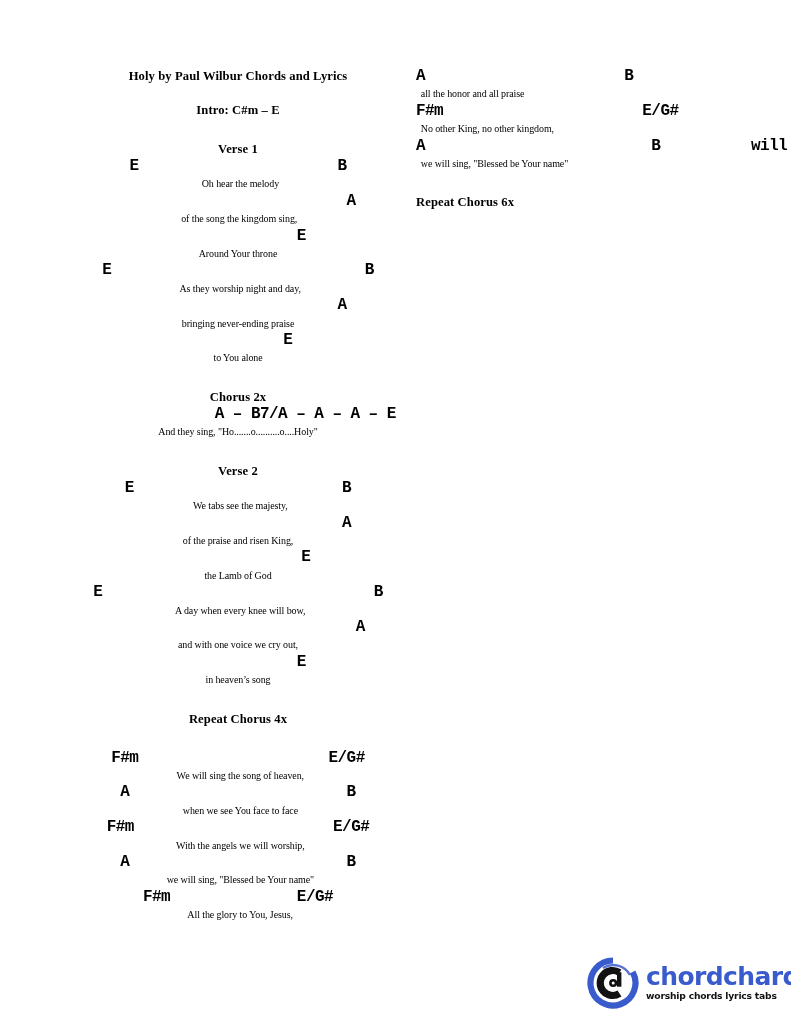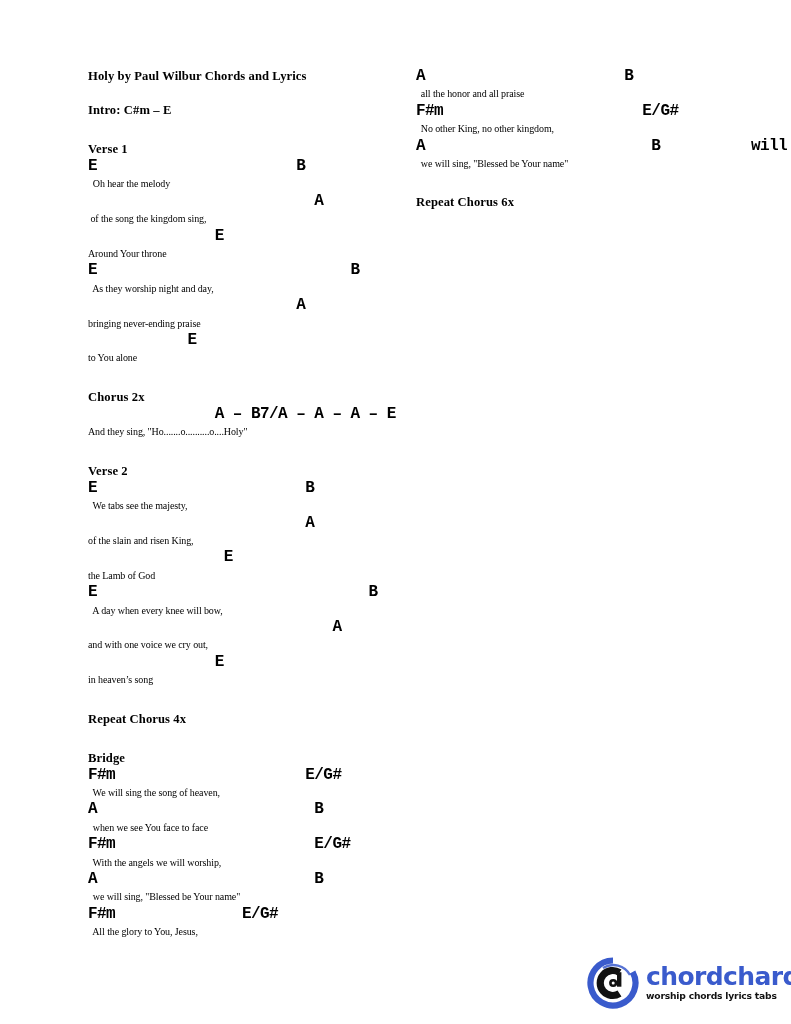--- a/index.html
+++ b/index.html
@@ -20,21 +20,21 @@
     position: absolute;
     inset: 0;
     background: #ffffff;
   }
 
   
   .col {
     position: absolute;
     top: 68px;
   }
-  .col-left  { left: 88px;  width: 300px; }
+  .col-left  { left: 88px;  width: 300px; text-align: center; }
   .col-right { left: 416px; width: 300px; }
 
   
   .block { margin: 0 0 0 0; }
 
   .heading {
     font-weight: bold;
     font-size: 12.6px;
     line-height: 17px;
     white-space: pre;
@@ -137,38 +137,37 @@
       <div class="lyricline">And they sing, "Ho.......o..........o....Holy"</div>
     </div>
 
     <div class="spacer-lg"></div>
 
     <div class="heading">Verse 2</div>
     <div class="block">
       <div class="chordline">E                       B</div>
       <div class="lyricline">  We tabs see the majesty,</div>
       <div class="chordline">                        A</div>
-      <div class="lyricline">of the slain and risen King,</div>
+      <div class="lyricline">of the praise and risen King,</div>
       <div class="chordline">               E</div>
       <div class="lyricline">the Lamb of God</div>
       <div class="chordline">E                              B</div>
       <div class="lyricline">  A day when every knee will bow,</div>
       <div class="chordline">                           A</div>
       <div class="lyricline">and with one voice we cry out,</div>
       <div class="chordline">              E</div>
       <div class="lyricline">in heaven’s song</div>
     </div>
 
     <div class="spacer-lg"></div>
 
     <div class="heading">Repeat Chorus 4x</div>
 
     <div class="spacer-lg"></div>
 
-    <div class="heading">Bridge</div>
     <div class="block">
       <div class="chordline">F#m                     E/G#</div>
       <div class="lyricline">  We will sing the song of heaven,</div>
       <div class="chordline">A                        B</div>
       <div class="lyricline">  when we see You face to face</div>
       <div class="chordline">F#m                      E/G#</div>
       <div class="lyricline">  With the angels we will worship,</div>
       <div class="chordline">A                        B</div>
       <div class="lyricline">  we will sing, "Blessed be Your name"</div>
       <div class="chordline">F#m              E/G#</div>

